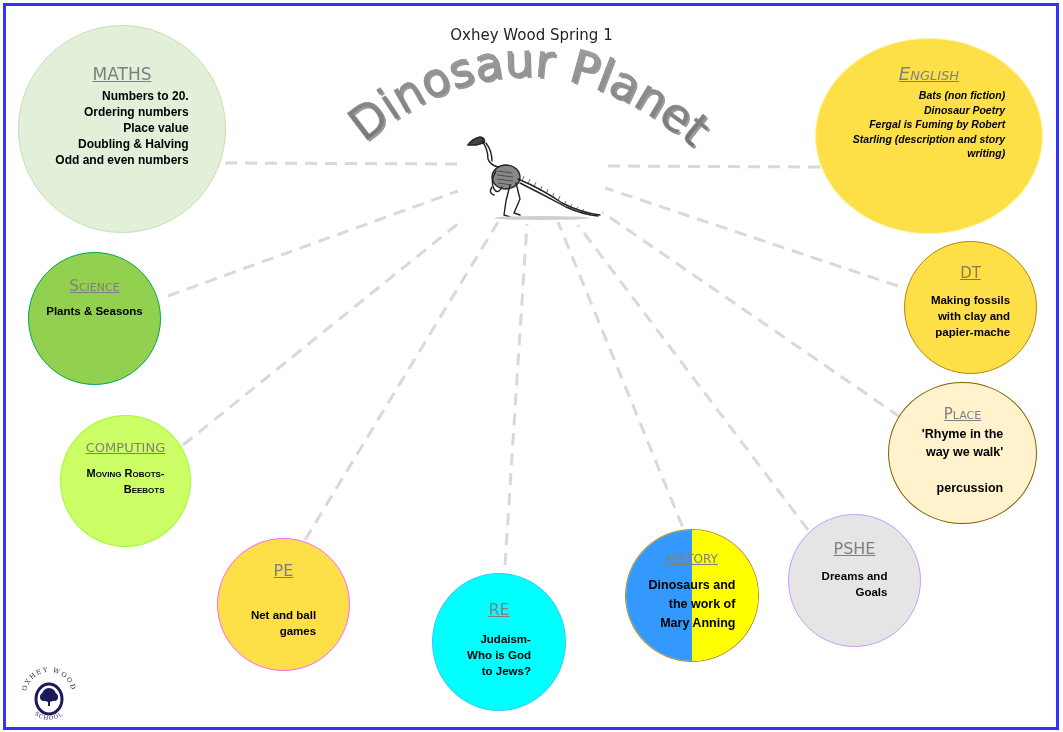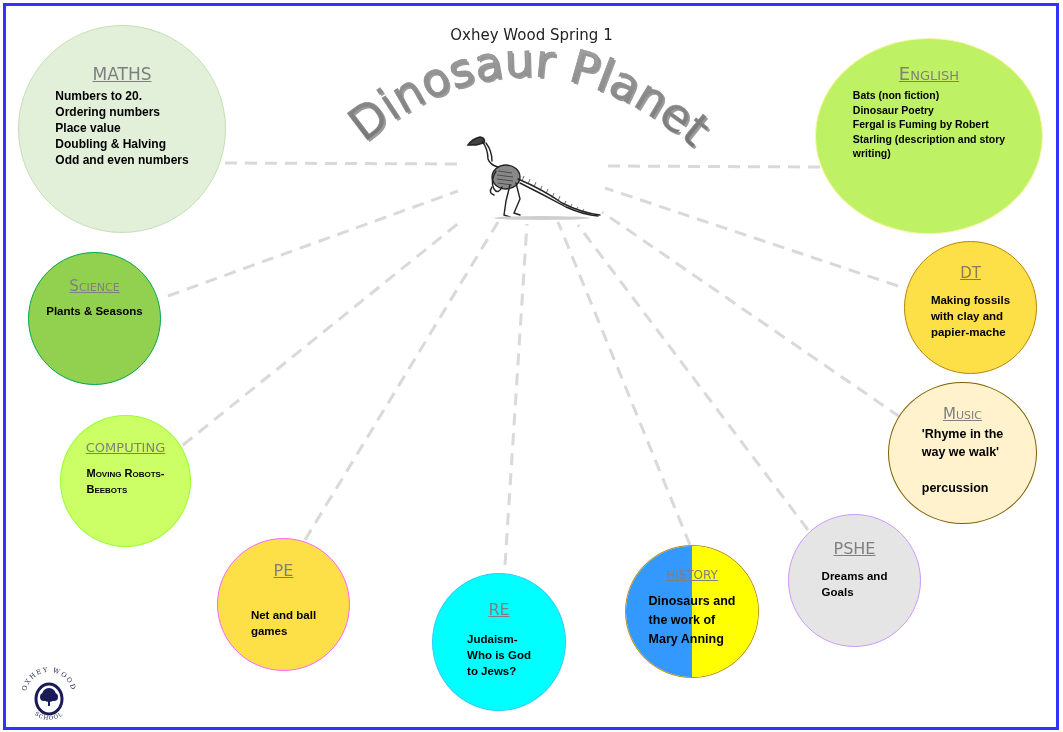--- a/index.html
+++ b/index.html
@@ -5,21 +5,21 @@
   html, body { margin: 0; padding: 0; background: #ffffff; }
   body { width: 1063px; height: 732px; position: relative; overflow: hidden;
          font-family: "Liberation Sans", sans-serif; }
   .frame { position: absolute; left: 3px; top: 3px; width: 1050px; height: 721px;
            border: 3px solid #3333ff; background: #ffffff; }
   .lines { position: absolute; left: 0; top: 0; width: 1063px; height: 732px; }
   .subtitle { position: absolute; left: 0; width: 1063px; top: 26px; text-align: center;
               font-size: 15px; color: #222; font-family: "DejaVu Sans", sans-serif; }
   .bubble { position: absolute; border-radius: 50%; box-sizing: border-box;
             display: flex; flex-direction: column; align-items: center;
-            text-align: left; overflow: hidden; }
+            text-align: right; overflow: hidden; }
   .bubble .head { color: #7f7f7f; text-decoration: underline; font-size: 15px;
                   font-weight: normal; font-variant: small-caps; margin-bottom: 4px;
                   font-family: "DejaVu Sans", sans-serif; position: relative; z-index: 2; }
   .bubble .body { font-weight: bold; color: #000; font-size: 11.5px; line-height: 16px;
                   white-space: pre-line; position: relative; z-index: 2;
                   font-family: "Liberation Sans", sans-serif; }
   .half { position: absolute; top: 0; bottom: 0; width: 50%; z-index: 1; }
   .logo { position: absolute; left: 18px; top: 665px; width: 62px; height: 62px; }
   .title-svg { position: absolute; left: 0; top: 0; width: 1063px; height: 732px; pointer-events: none; }
 </style>
@@ -83,21 +83,21 @@
 
 <div class="bubble" style="left:18px;top:25px;width:208px;height:208px;background:#e2efd9;border:1px solid #c5e0b3;padding-top:38px;">
   <span class="head" style="font-size:17px;">MATHS</span>
   <span class="body" style="font-size:12px;">Numbers to 20.
 Ordering numbers
 Place value
 Doubling &amp; Halving
 Odd and even numbers</span>
 </div>
 
-<div class="bubble" style="left:815px;top:38px;width:228px;height:196px;background:#bef264;border:1px solid #fff2a8;padding-top:24px;">
+<div class="bubble" style="left:815px;top:38px;width:228px;height:196px;background:#fde047;border:1px solid #fff2a8;padding-top:24px;font-style:italic;">
   <span class="head" style="font-size:18px;">English</span>
   <span class="body" style="font-size:10.5px;line-height:14.5px;">Bats (non fiction)
 Dinosaur Poetry
 Fergal is Fuming by Robert
 Starling  (description and story
 writing)</span>
 </div>
 
 <div class="bubble" style="left:28px;top:252px;width:133px;height:133px;background:#92d050;border:1.5px solid #00a84f;padding-top:24px;">
   <span class="head">Science</span>
@@ -111,41 +111,41 @@
 </div>
 
 <div class="bubble" style="left:904px;top:241px;width:133px;height:133px;background:#fde047;border:1px solid #b8860b;padding-top:22px;">
   <span class="head" style="color:#8c7a50;">DT</span>
   <span class="body" style="margin-top:6px;">Making fossils
 with clay and
 papier-mache</span>
 </div>
 
 <div class="bubble" style="left:888px;top:382px;width:149px;height:142px;background:#fff2cc;border:1.5px solid #7f6000;padding-top:22px;">
-  <span class="head" style="margin-bottom:2px;">Music</span>
+  <span class="head" style="margin-bottom:2px;">Place</span>
   <span class="body" style="font-size:12.5px;line-height:18px;">'Rhyme in the
 way we walk'
 
 percussion</span>
 </div>
 
 <div class="bubble" style="left:217px;top:538px;width:133px;height:133px;background:#fde047;border:1.5px solid #ff66ff;padding-top:22px;gap:19px;">
   <span class="head" style="font-size:16px;">PE</span>
   <span class="body" style="margin-top:4px;">Net and ball
 games</span>
 </div>
 
 <div class="bubble" style="left:432px;top:573px;width:134px;height:138px;background:#00ffff;border:1px solid #33ccff;padding-top:26px;">
   <span class="head" style="font-size:16px;">RE</span>
   <span class="body" style="margin-top:8px;">Judaism-
 Who is God
 to Jews?</span>
 </div>
 
-<div class="bubble" style="left:625px;top:545px;width:134px;height:133px;border:1.5px solid #bf9000;padding-top:22px;">
+<div class="bubble" style="left:625px;top:529px;width:134px;height:133px;border:1.5px solid #bf9000;padding-top:22px;">
   <div class="half" style="left:0;background:#3399ff;"></div>
   <div class="half" style="right:0;background:#ffff00;"></div>
   <span class="head" style="font-size:12px;font-variant:normal;">HISTORY</span>
   <span class="body" style="font-size:12.5px;line-height:19px;margin-top:6px;">Dinosaurs and
 the work of
 Mary Anning</span>
 </div>
 
 <div class="bubble" style="left:788px;top:514px;width:133px;height:133px;background:#e5e5e5;border:1.5px solid #cc99ff;padding-top:24px;">
   <span class="head" style="font-size:16px;">PSHE</span>

